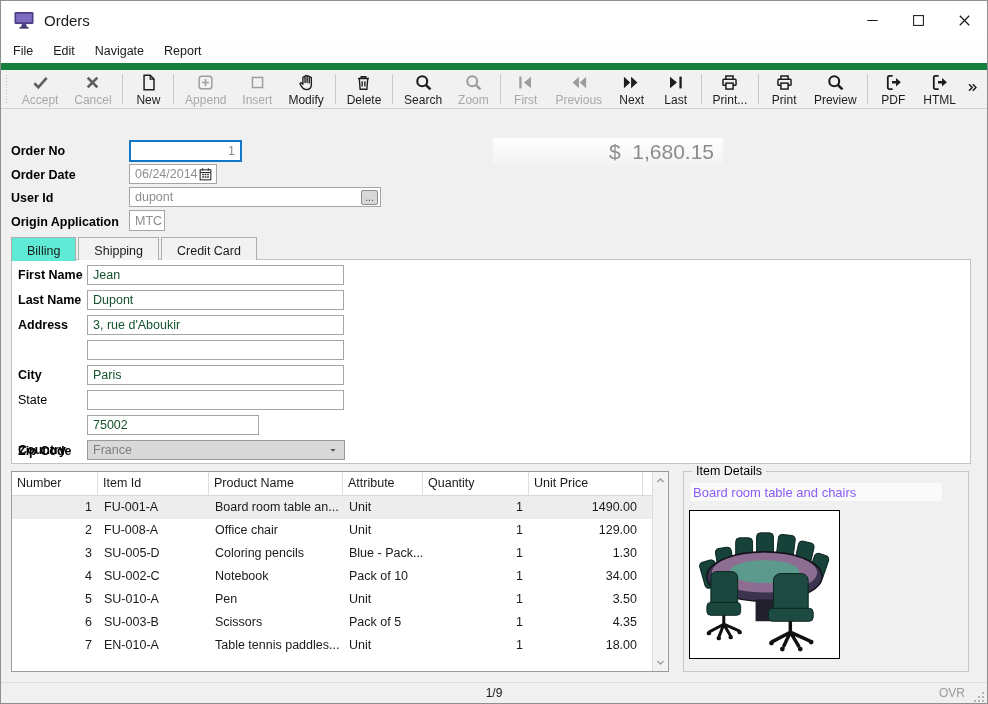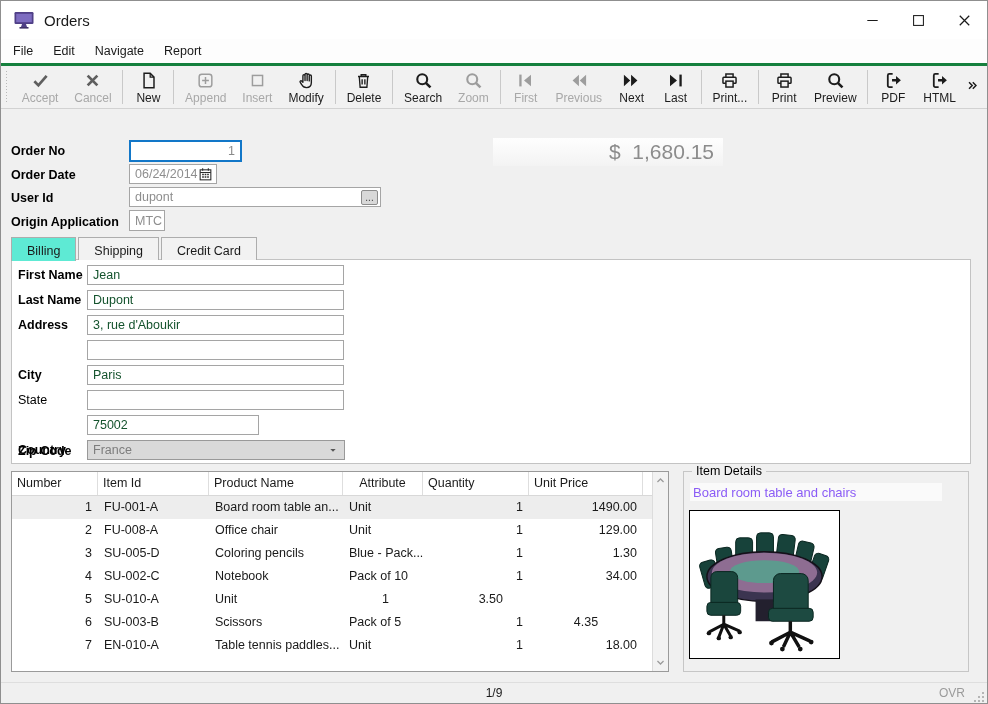--- a/index.html
+++ b/index.html
@@ -11,21 +11,21 @@
   .titlebar .title{font-size:15px;color:#1a1a1a;margin-left:10px;}
   .win-controls{margin-left:auto;display:flex;height:100%;}
   .win-btn{width:46px;height:100%;display:flex;align-items:center;justify-content:center;color:#1a1a1a;background:none;border:none;padding:0;}
   .win-btn svg{width:17px;height:17px;}
 
   
   .menubar{position:absolute;top:38px;left:0;right:0;height:24px;background:#fdfdfd;display:flex;align-items:center;padding-left:2px;}
   .menu-item{padding:4px 10px;font-size:12.5px;color:#1a1a1a;cursor:default;}
 
   
-  .toolbar{position:absolute;top:62px;left:0;right:0;height:46px;background:#f1f1f1;border-top:3px solid #15803d;border-bottom:1px solid #d2d2d2;display:flex;align-items:stretch;padding:0 6px 0 4px;}
+  .toolbar{position:absolute;top:62px;left:0;right:0;height:46px;background:#f1f1f1;border-top:7px solid #15803d;border-bottom:1px solid #d2d2d2;display:flex;align-items:stretch;padding:0 6px 0 4px;}
   .tb-grip{width:3px;margin:5px 6px 5px 0;background-image:repeating-linear-gradient(to bottom,#b9b9b9 0 1px,transparent 1px 3px);background-size:1px 100%;background-repeat:no-repeat;background-position:center;}
   .tb-btn{display:flex;flex-direction:column;align-items:center;justify-content:center;gap:1px;padding:3px 9px 2px;background:none;border:none;font-family:"Liberation Sans",sans-serif;font-size:12px;min-width:44px;cursor:default;}
   .tb-btn .tb-icon{height:19px;display:flex;align-items:flex-end;}
   .tb-btn .tb-icon svg{width:19px;height:19px;}
   .tb-btn.enabled{color:#1c1c1c;}
   .tb-btn.disabled{color:#a8a8a8;}
   .tb-btn.disabled .tb-icon{color:#9d9d9d;}
   .tb-btn.semidark .tb-icon{color:#5f5f5f;}
   .tb-sep{width:1px;background:#c9c9c9;margin:4px 3px;}
   .tb-overflow{margin-left:auto;align-self:center;color:#1a1a1a;padding:0 2px;background:none;border:none;}
@@ -362,21 +362,21 @@
             </svg>
           </span>
         </div>
       </div>
 
     <div class="table">
       <div class="thead" id="thead">
           <div class="th" style="width: 86px;">Number</div>
           <div class="th" style="width: 111px;">Item Id</div>
           <div class="th" style="width: 134px;">Product Name</div>
-          <div class="th" style="width: 80px; text-align: center;">Attribute</div>
+          <div class="th" style="width: 80px;">Attribute</div>
           <div class="th" style="width: 106px;">Quantity</div>
           <div class="th" style="width: 114px;">Unit Price</div>
         </div>
       <div id="tbody">
           <div class="trow selected">
             <div class="td" style="width: 86px; text-align: right;">1</div>
             <div class="td" style="width: 111px; text-align: left;">FU-001-A</div>
             <div class="td" style="width: 134px; text-align: left;">Board room table an...</div>
             <div class="td" style="width: 80px; text-align: left;">Unit</div>
             <div class="td" style="width: 106px; text-align: right;">1</div>
@@ -402,31 +402,32 @@
             <div class="td" style="width: 86px; text-align: right;">4</div>
             <div class="td" style="width: 111px; text-align: left;">SU-002-C</div>
             <div class="td" style="width: 134px; text-align: left;">Notebook</div>
             <div class="td" style="width: 80px; text-align: left;">Pack of 10</div>
             <div class="td" style="width: 106px; text-align: right;">1</div>
             <div class="td" style="width: 114px; text-align: right;">34.00</div>
           </div>
           <div class="trow">
             <div class="td" style="width: 86px; text-align: right;">5</div>
             <div class="td" style="width: 111px; text-align: left;">SU-010-A</div>
+            <div class="td" style="width: 134px; text-align: left;">Pen</div>
             <div class="td" style="width: 80px; text-align: left;">Unit</div>
             <div class="td" style="width: 106px; text-align: right;">1</div>
             <div class="td" style="width: 114px; text-align: right;">3.50</div>
           </div>
           <div class="trow">
             <div class="td" style="width: 86px; text-align: right;">6</div>
             <div class="td" style="width: 111px; text-align: left;">SU-003-B</div>
             <div class="td" style="width: 134px; text-align: left;">Scissors</div>
             <div class="td" style="width: 80px; text-align: left;">Pack of 5</div>
             <div class="td" style="width: 106px; text-align: right;">1</div>
-            <div class="td" style="width: 114px; text-align: center;">4.35</div>
+            <div class="td" style="width: 114px; text-align: right;">4.35</div>
           </div>
           <div class="trow">
             <div class="td" style="width: 86px; text-align: right;">7</div>
             <div class="td" style="width: 111px; text-align: left;">EN-010-A</div>
             <div class="td" style="width: 134px; text-align: left;">Table tennis paddles...</div>
             <div class="td" style="width: 80px; text-align: left;">Unit</div>
             <div class="td" style="width: 106px; text-align: right;">1</div>
             <div class="td" style="width: 114px; text-align: right;">18.00</div>
           </div>
         </div>

